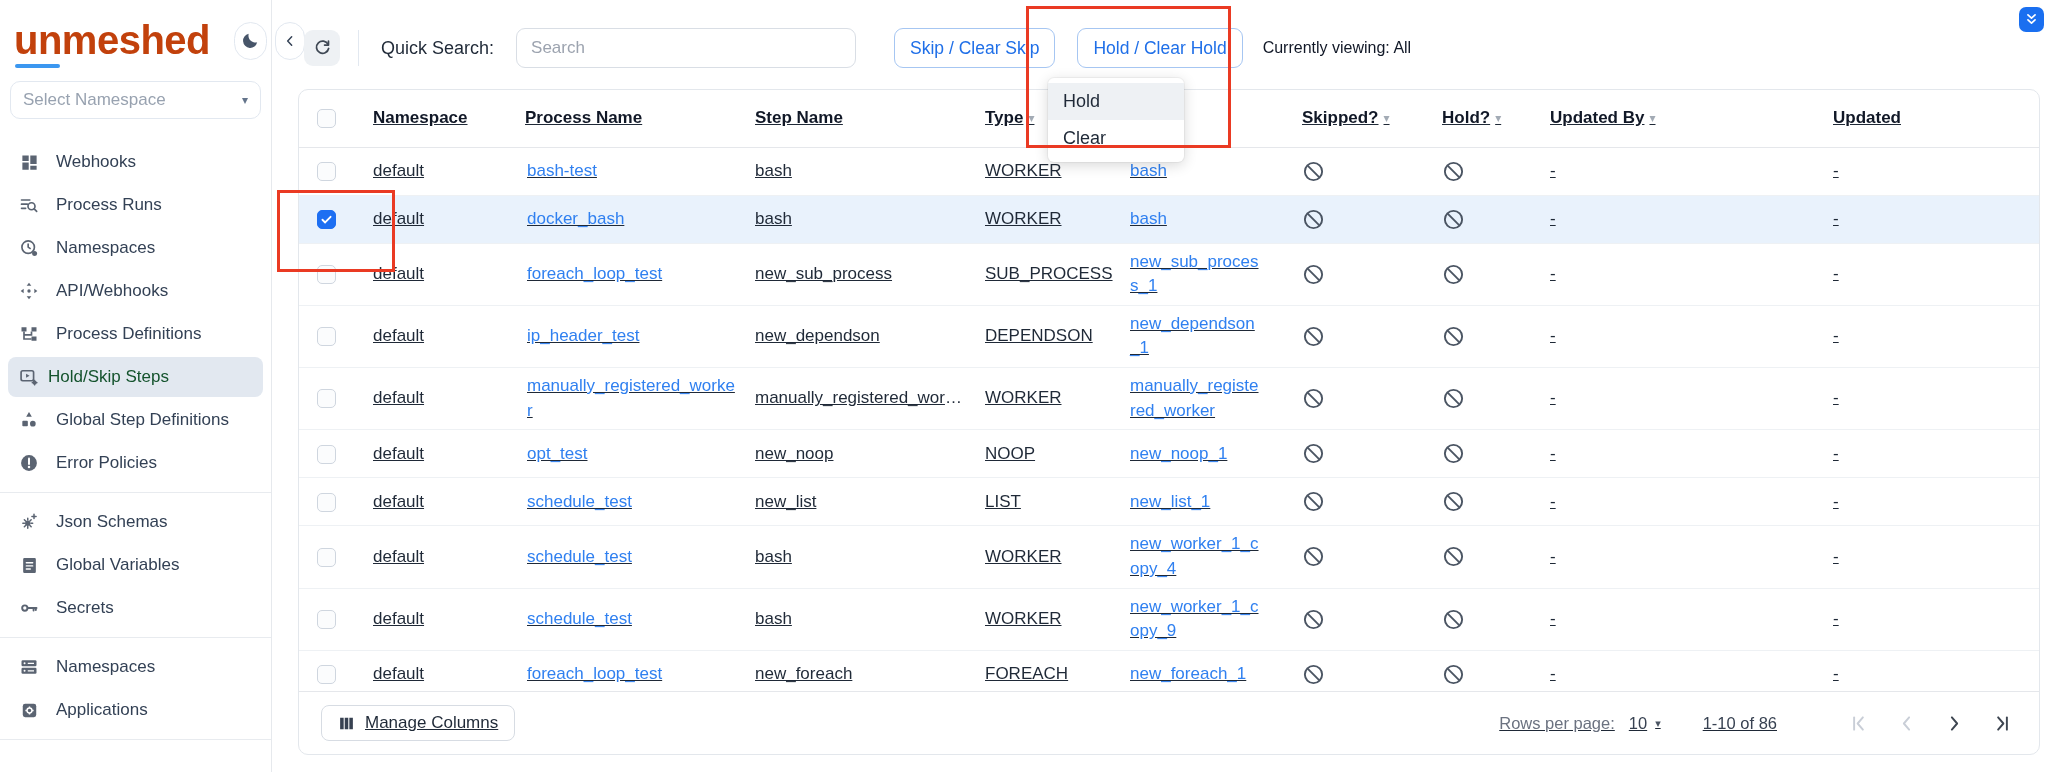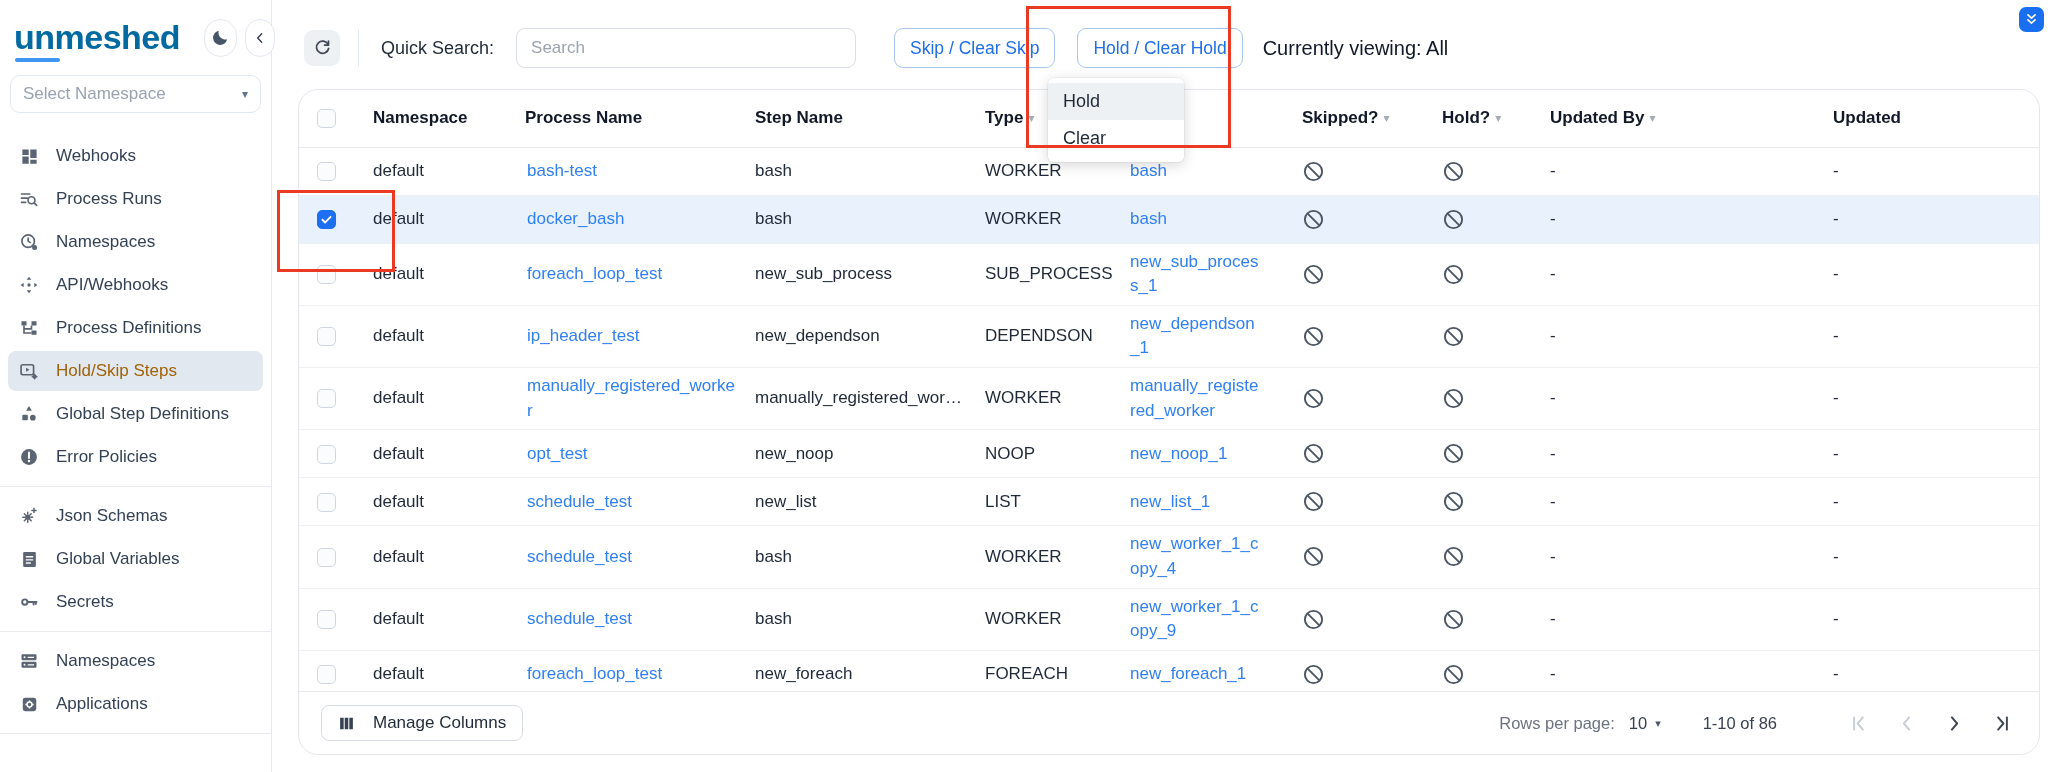--- a/index.html
+++ b/index.html
@@ -4,62 +4,62 @@
 <style>
   html,body{margin:0;padding:0;}
   body{
     width:2048px;height:772px;overflow:hidden;position:relative;
     background:#ffffff;color:#1f2937;
     font-family:"Liberation Sans","DejaVu Sans",sans-serif;font-size:17px;
   }
   
   .sidebar{position:absolute;left:0;top:0;width:272px;height:772px;border-right:1px solid #e6e9ed;background:#fff;box-sizing:border-box;}
   .logo-row{display:flex;align-items:center;padding:18px 10px 0 14px;}
-  .logo{font-size:34px;font-weight:700;color:#0369a1;letter-spacing:-0.5px;position:relative;margin-right:16px;}
+  .logo{font-size:40px;font-weight:700;color:#c2410c;letter-spacing:-0.5px;position:relative;margin-right:16px;}
   .logo::after{content:"";position:absolute;left:1px;bottom:-5px;width:45px;height:4px;background:#3b97f0;border-radius:2px;}
   .icon-btn{width:36px;height:38px;border:1px solid #e2e8f0;border-radius:19px;background:#fff;display:flex;align-items:center;justify-content:center;margin-left:8px;cursor:pointer;}
   .ns-select{margin:18px 10px 0 10px;height:38px;border:1px solid #e2e8f0;border-radius:10px;display:flex;align-items:center;justify-content:space-between;padding:0 12px;color:#98a2b0;font-size:17px;box-sizing:border-box;cursor:pointer;}
   .caret{font-family:"DejaVu Sans",sans-serif;font-size:12px;color:#64748b;line-height:1;}
   .nav{margin-top:14px;}
   .nav-group{padding:6px 8px;border-bottom:1px solid #e8ebef;}
   .nav-item{display:flex;align-items:center;gap:16px;height:40px;padding:0 10px;margin:3px 0;border-radius:8px;color:#334155;font-size:17px;cursor:pointer;}
-  .nav-item.active{background:#e2e8f0;color:#a16207;}
+  .nav-item.active{background:#e2e8f0;color:#14532d;gap:8px;}
   .nav-item .icon{width:22px;display:flex;justify-content:center;align-items:center;}
   
   .main{position:absolute;left:272px;top:0;width:1776px;height:772px;box-sizing:border-box;}
   .toolbar{display:flex;align-items:center;height:40px;margin:28px 0 0 26px;}
   .refresh-btn{width:36px;height:36px;margin-left:6px;border:none;border-radius:9px;background:#eef1f4;display:flex;align-items:center;justify-content:center;cursor:pointer;}
   .tb-divider{width:1px;height:36px;background:#e2e8f0;margin:0 22px 0 18px;}
   .qs-label{font-size:18px;color:#1f2937;margin-right:22px;}
   .search-input{width:340px;height:40px;border:1px solid #d9dee5;border-radius:9px;padding:0 14px;font-size:17px;color:#374151;box-sizing:border-box;outline:none;font-family:inherit;}
   .search-input::placeholder{color:#9ca3af;}
   .btn-outline{height:40px;padding:0 15px;border:1px solid #a6c6f2;border-radius:9px;background:#fff;color:#1f6fe8;font-size:17.5px;font-family:inherit;cursor:pointer;}
   .skip-btn{margin-left:38px;}
   .hold-btn{margin-left:22px;}
-  .currently{margin-left:20px;font-size:20px;color:#111827;}
+  .currently{margin-left:20px;font-size:16px;color:#111827;}
   
-  .card{margin:21px 8px 0 26px;width:1742px;height:666px;border:1px solid #e3e7ec;border-radius:20px;background:#fff;box-sizing:border-box;overflow:hidden;display:flex;flex-direction:column;}
+  .card{margin:21px 8px 0 26px;width:1742px;height:666px;border:1px solid #e3e7ec;border-radius:10px;background:#fff;box-sizing:border-box;overflow:hidden;display:flex;flex-direction:column;text-decoration:underline;}
   .table-wrap{flex:1;overflow:hidden;}
   table{width:100%;border-collapse:collapse;table-layout:fixed;}
   thead th{height:57px;text-align:left;font-size:17px;font-weight:600;color:#111827;border-bottom:1px solid #e5e7eb;padding:0 4px 0 12px;box-sizing:border-box;}
   th.pad-lg,td.pad-lg{padding-left:16px;}
   th.cell-check,td.cell-check{padding-left:18px;}
   tbody td{font-size:17px;color:#1f2937;border-bottom:1px solid #eef1f4;padding:6px 4px 6px 12px;height:48px;box-sizing:border-box;line-height:1.45;vertical-align:middle;}
   tbody tr:last-child td{border-bottom:none;}
   tr.selected td{background:#e9f2fc;}
   .sort-arrow{font-family:"DejaVu Sans",sans-serif;font-size:12px;color:#a3abb5;margin-left:5px;vertical-align:1px;}
   a.link{color:#3080f0;text-decoration:none;cursor:pointer;}
   td.cell-process{word-break:break-all;padding-right:4px;padding-left:14px;}
   td.cell-step{white-space:nowrap;overflow:hidden;text-overflow:ellipsis;padding-right:10px;}
   td.cell-ref{word-break:break-all;padding-right:24px;}
   .cb{display:inline-block;width:19px;height:19px;border:1.5px solid #cfd6df;border-radius:5px;background:#fbfcfd;box-sizing:border-box;cursor:pointer;vertical-align:middle;}
   .cb.checked{background:#1d6ff2;border-color:#1d6ff2;display:inline-flex;align-items:center;justify-content:center;}
   
   .card-footer{height:62px;border-top:1px solid #e5e7eb;display:flex;align-items:center;justify-content:space-between;padding:0 26px 0 22px;}
-  .manage-btn{height:36px;border:1px solid #d7dce3;border-radius:8px;background:#fff;display:flex;align-items:center;gap:18px;padding:0 16px;font-size:17px;color:#1f2937;font-family:inherit;cursor:pointer;}
+  .manage-btn{height:36px;border:1px solid #d7dce3;border-radius:8px;background:#fff;display:flex;align-items:center;gap:10px;padding:0 16px;font-size:17px;color:#1f2937;font-family:inherit;cursor:pointer;}
   .pager{display:flex;align-items:center;font-size:16.5px;color:#6b7280;}
   .pager .dark{color:#374151;}
   .rpp-value{margin-left:14px;}
   .rpp-caret{margin-left:8px;font-size:11px;color:#4b5563;cursor:pointer;}
   .range{margin-left:42px;margin-right:44px;}
   .pg-btn{width:22px;height:22px;display:flex;align-items:center;justify-content:center;margin-left:26px;cursor:pointer;background:none;border:none;padding:0;}
   
   .menu{position:absolute;left:1048px;top:78px;width:136px;background:#fff;border-radius:6px;box-shadow:0 3px 14px rgba(0,0,0,.16),0 0 0 1px rgba(0,0,0,.04);padding:5px 0;z-index:40;font-size:18px;color:#1f2937;}
   .menu-item{padding:8px 15px;cursor:pointer;}
   .menu-item.highlighted{background:#eef1f4;}

